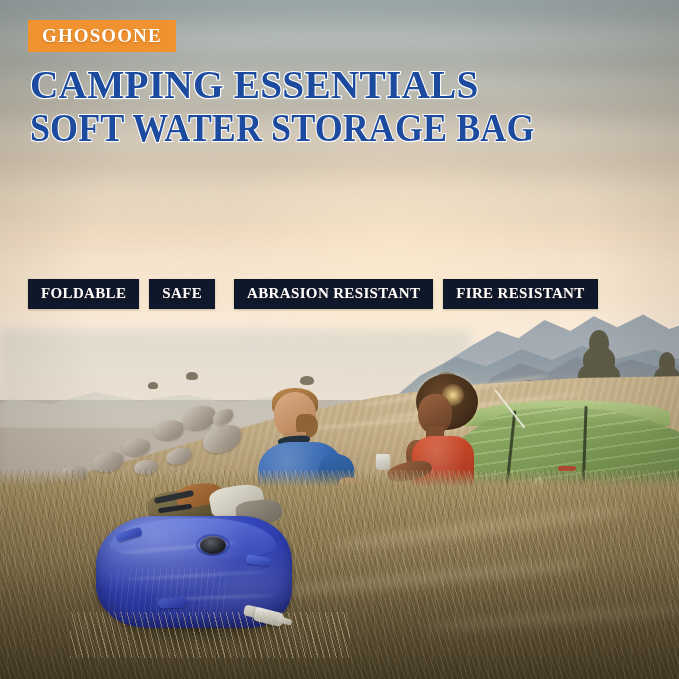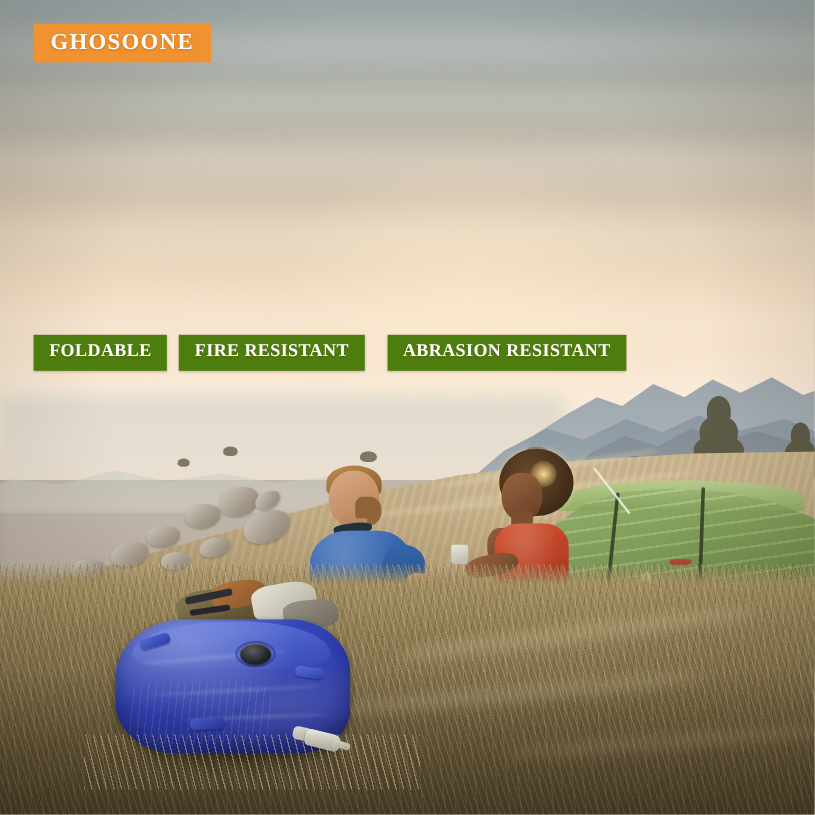--- a/index.html
+++ b/index.html
@@ -564,21 +564,21 @@
     padding:0 16px;
     letter-spacing:-.1px;
     text-shadow:0 1px 1px rgba(0,0,0,.22);
   }
 
   .tags{
     position:absolute; left:28px; top:279px;
     display:flex; align-items:stretch; gap:10px;
   }
   .tag{
-    background:#4d7c0f;
+    background:#0f172a;
     color:#ffffff;
     font-size:15px; font-weight:bold;
     letter-spacing:.35px;
     padding:7px 13px 8px;
     line-height:1;
     white-space:nowrap;
     box-shadow:0 1px 2px rgba(90,50,0,.28);
     text-shadow:0 1px 1px rgba(120,60,0,.3);
   }
   .tag.wide{ margin-left:9px; }
@@ -720,22 +720,27 @@
     </div>
 
     <div class="blades"></div>
     <div class="vignette"></div>
   </div>
 
   <div class="overlay">
 
     <div class="brand">GHOSOONE</div>
 
+    <div class="headline">
+      <div class="h1">CAMPING ESSENTIALS</div>
+      <div class="h2">SOFT WATER STORAGE BAG</div>
+    </div>
 
 
     <div class="tags">
       <div class="tag">FOLDABLE</div>
+      <div class="tag">SAFE</div>
+      <div class="tag wide">ABRASION RESISTANT</div>
       <div class="tag">FIRE RESISTANT</div>
-      <div class="tag wide">ABRASION RESISTANT</div>
     </div>
 
   </div>
 </div>
 
 </body></html>

